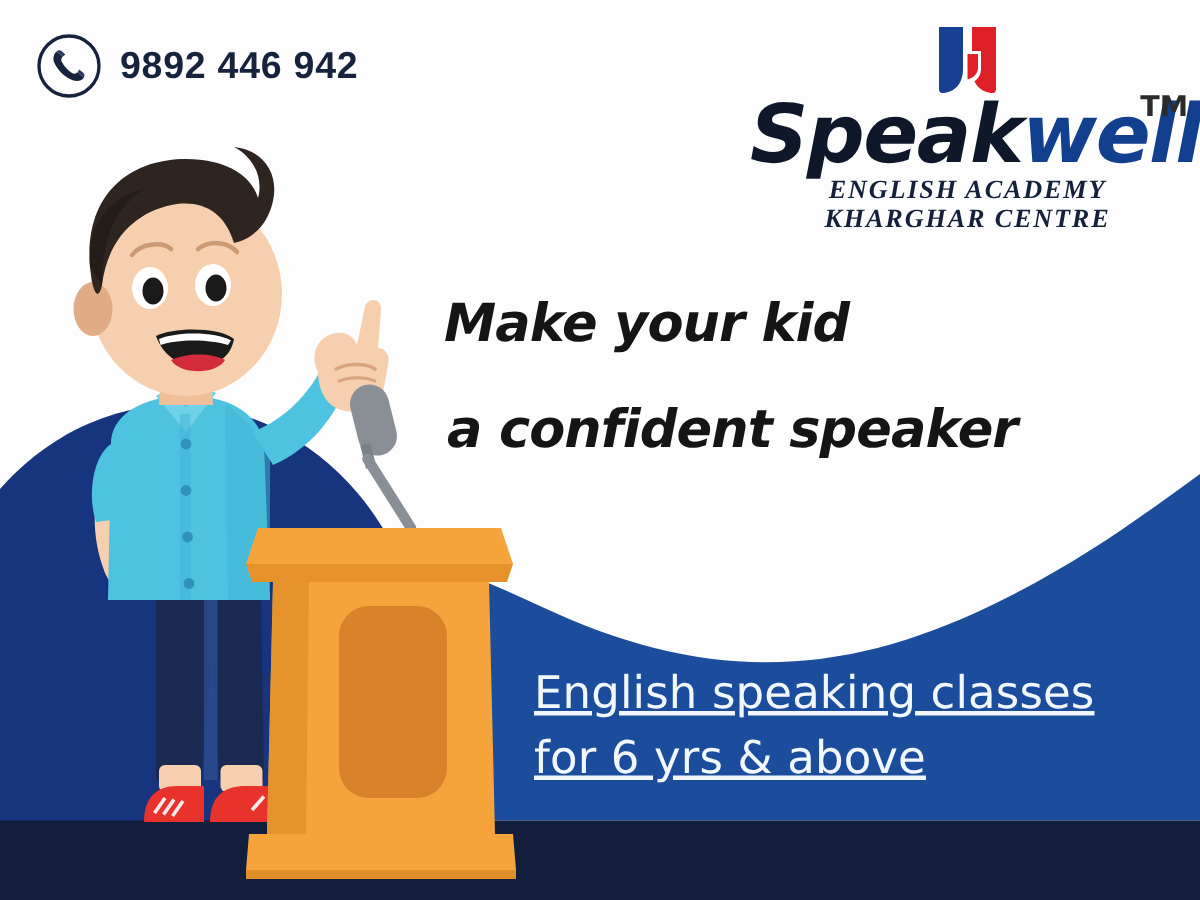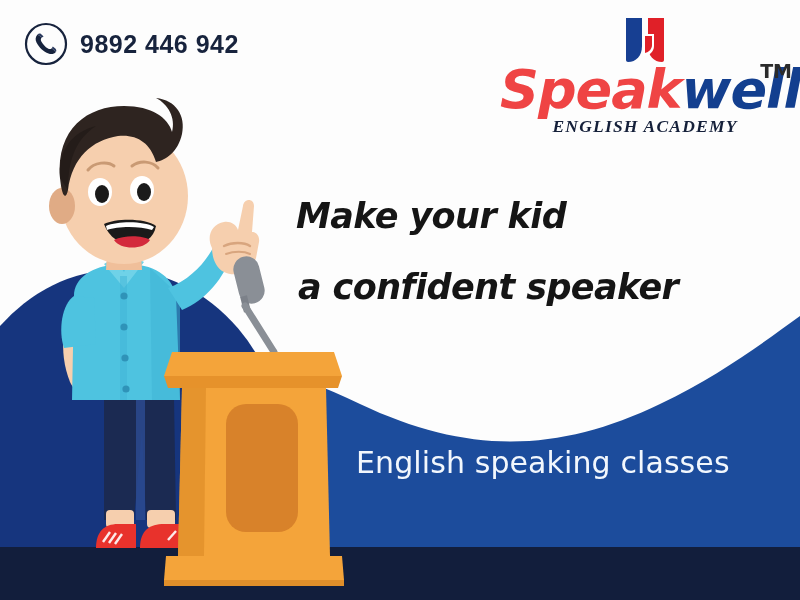--- a/index.html
+++ b/index.html
@@ -47,21 +47,21 @@
     position:relative;
     font-family:"DejaVu Sans", sans-serif;
     font-weight:bold;
     font-style:italic;
     font-size:54px;
     line-height:0.96;
     letter-spacing:-1px;
     margin-top:-4px;
     white-space:nowrap;
   }
-  .logo-speak{color:#ef4444;}
+  .logo-speak{color:#0f172a;}
   .logo-well{color:#133f8f;}
   .logo-tm{
     position:absolute;
     top:-2px;right:-2px;
     font-size:19px;
     font-style:normal;
     font-weight:bold;
     color:#2b2b2b;
     letter-spacing:0;
   }
@@ -95,20 +95,21 @@
   .subhead{
     position:absolute;left:356px;top:442px;
     width:430px;
     font-family:"DejaVu Sans", sans-serif;
     font-weight:normal;
     font-size:30px;
     line-height:1.42;
     letter-spacing:0.1px;
     color:#f2f7fd;
     white-space:nowrap;
+    text-decoration:underline;
   }
 </style>
 </head>
 <body>
 
 <div class="poster">
 
   <svg class="bg-art" viewBox="0 0 800 600">
 
     <rect x="0" y="0" width="800" height="600" fill="#fdfdfd"></rect>
@@ -232,25 +233,27 @@
       <path d="M26,2 L42,2 L42,16 L32,16 C28,16 26,13 26,9 Z" fill="#e02028"></path>
       <path d="M20,18 L32,18 L32,30 C32,36 27,40 21,40 L21,30 Z" fill="#ffffff"></path>
       <path d="M23,20 L30,20 L30,29 C30,33 27,36 23,37 Z" fill="#e02028"></path>
     </svg>
     <div class="logo-wordmark">
       <span class="logo-speak">Speak</span><span class="logo-well">well</span>
       <span class="logo-tm">TM</span>
     </div>
     <div class="logo-sub">
       <div>ENGLISH ACADEMY</div>
+      <div>KHARGHAR CENTRE</div>
     </div>
   </div>
 
   <div class="headline">
     <div class="l1">Make your kid</div>
     <div class="l2">a confident speaker</div>
   </div>
 
   <div class="subhead">
     <div>English speaking classes</div>
+    <div>for 6 yrs &amp; above</div>
   </div>
 
 </div>
 
 </body></html>

